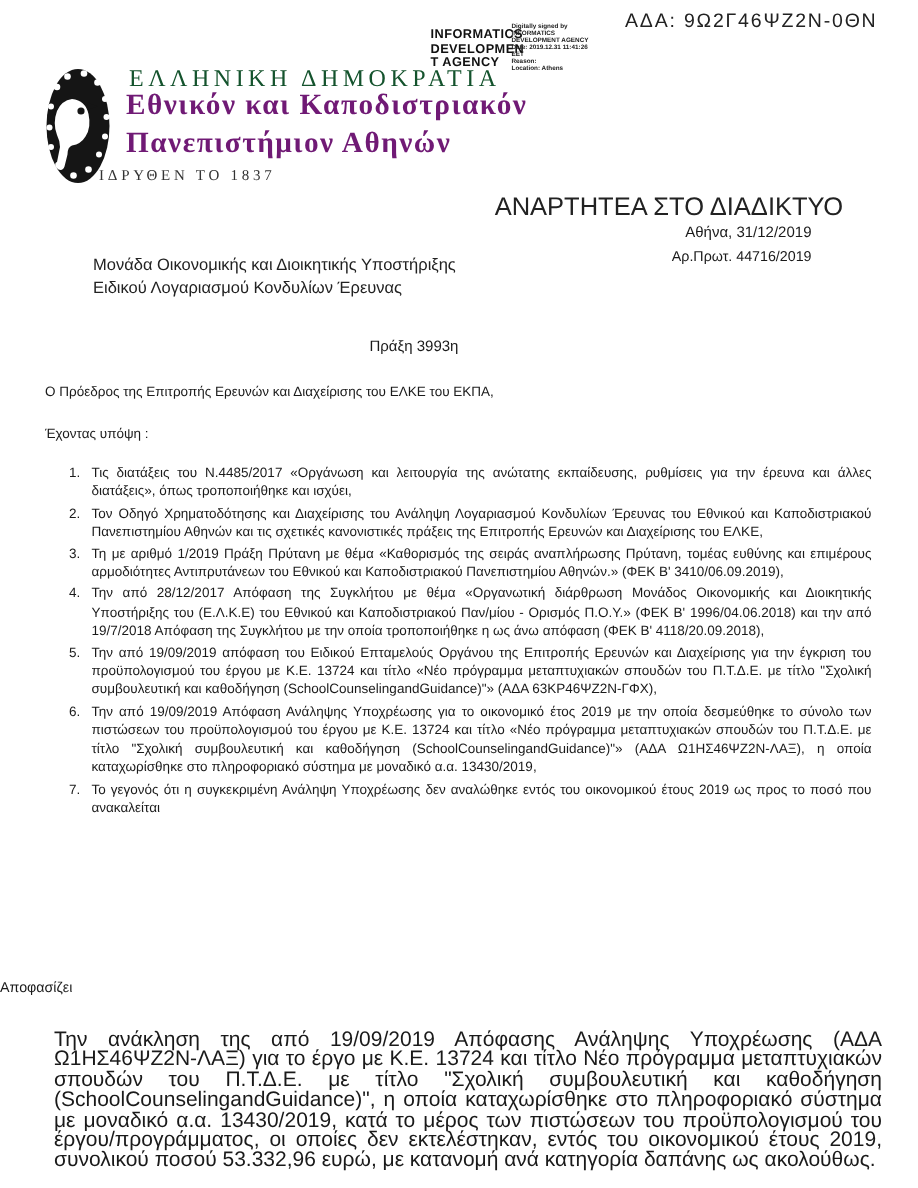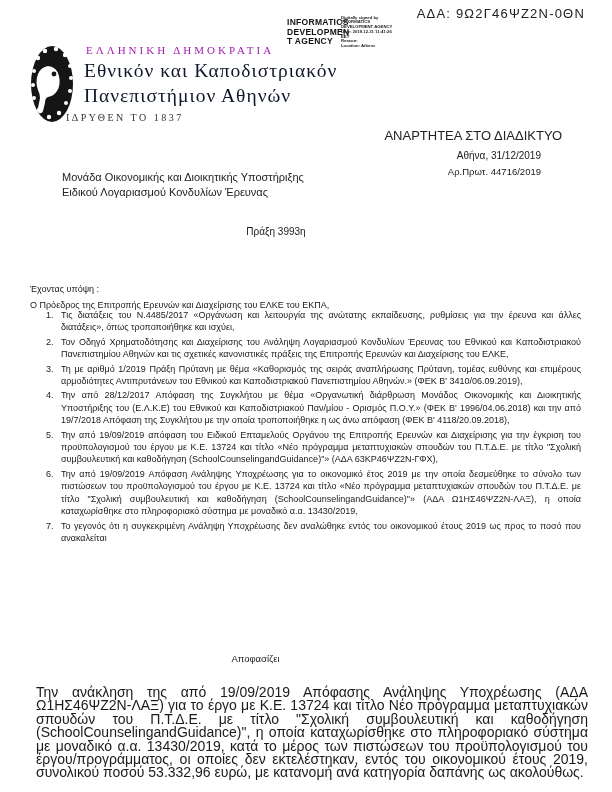--- a/index.html
+++ b/index.html
@@ -7,36 +7,36 @@
     position:relative;width:612px;height:792px;background:#ffffff;
     margin:0 auto;overflow:hidden;color:#1a1a1a;
     font-family:"Liberation Sans",sans-serif;
   }
   .abs{position:absolute;}
   .ada{top:6px;right:27px;font-size:13px;letter-spacing:1.2px;color:#222;}
   .stamp{left:287px;top:18px;width:56px;font-size:8.5px;font-weight:bold;line-height:9.5px;letter-spacing:.3px;color:#111;}
   .stamp-details{left:341px;top:15px;width:140px;font-size:9px;line-height:10px;color:#222;
     transform:scale(0.47);transform-origin:top left;font-weight:bold;}
   .emblem{left:30px;top:44px;}
-  .republic{left:86px;top:44px;font-family:"Liberation Serif",serif;font-size:11px;letter-spacing:3px;color:#a21caf;}
-  .uni{left:84px;font-family:"Liberation Serif",serif;font-size:19.5px;font-weight:normal;letter-spacing:1px;color:#0f172a;}
+  .republic{left:86px;top:44px;font-family:"Liberation Serif",serif;font-size:16px;letter-spacing:3px;color:#14532d;}
+  .uni{left:84px;font-family:"Liberation Serif",serif;font-size:19.5px;font-weight:bold;letter-spacing:1px;color:#701a75;}
   .uni1{top:60px;} .uni2{top:85px;}
   .founded{left:66px;top:112px;width:200px;text-align:left;font-family:"Liberation Serif",serif;font-size:10px;letter-spacing:2.5px;color:#333;}
   .unit{left:62px;top:126px;font-size:11px;line-height:14.5px;color:#222;margin-top:44px;}
-  .notice{top:128px;right:50px;font-size:13px;color:#222;margin-left:34px;}
+  .notice{top:128px;right:50px;font-size:17px;color:#222;margin-left:34px;}
   .pdate{top:150px;right:71px;font-size:10px;text-align:center;}
   .proto{top:166px;right:71px;font-size:9.5px;}
   .title1{top:209px;left:0;width:612px;text-align:center;font-size:10.5px;letter-spacing:.8px;}
   .title2{top:226px;left:0;width:552px;text-align:center;font-size:10px;}
-  .intro1{left:30px;top:256px;font-size:9px;margin-top:44px;}
+  .intro1{left:30px;top:256px;font-size:9px;}
   .intro2{left:30px;top:284px;font-size:9px;}
   .list{left:30px;top:309px;width:551px;font-size:9px;}
   .list ol{margin:0;padding-left:26px;}
   .list li{padding-left:5px;margin-bottom:2px;line-height:12.4px;text-align:justify;}
-  .apofasizei{top:653px;left:0;width:511px;text-align:center;font-size:9.5px;}
+  .apofasizei{top:653px;left:0;width:511px;text-align:left;font-size:9.5px;}
   .decision{left:36px;top:686px;width:552px;font-size:14px;line-height:13.4px;text-align:justify;}
 </style>
 </head>
 <body>
 
 <div class="page">
 
   <div class="abs ada">ΑΔΑ: 9Ω2Γ46ΨΖ2Ν-0ΘΝ</div>
 
   <div class="abs stamp">

